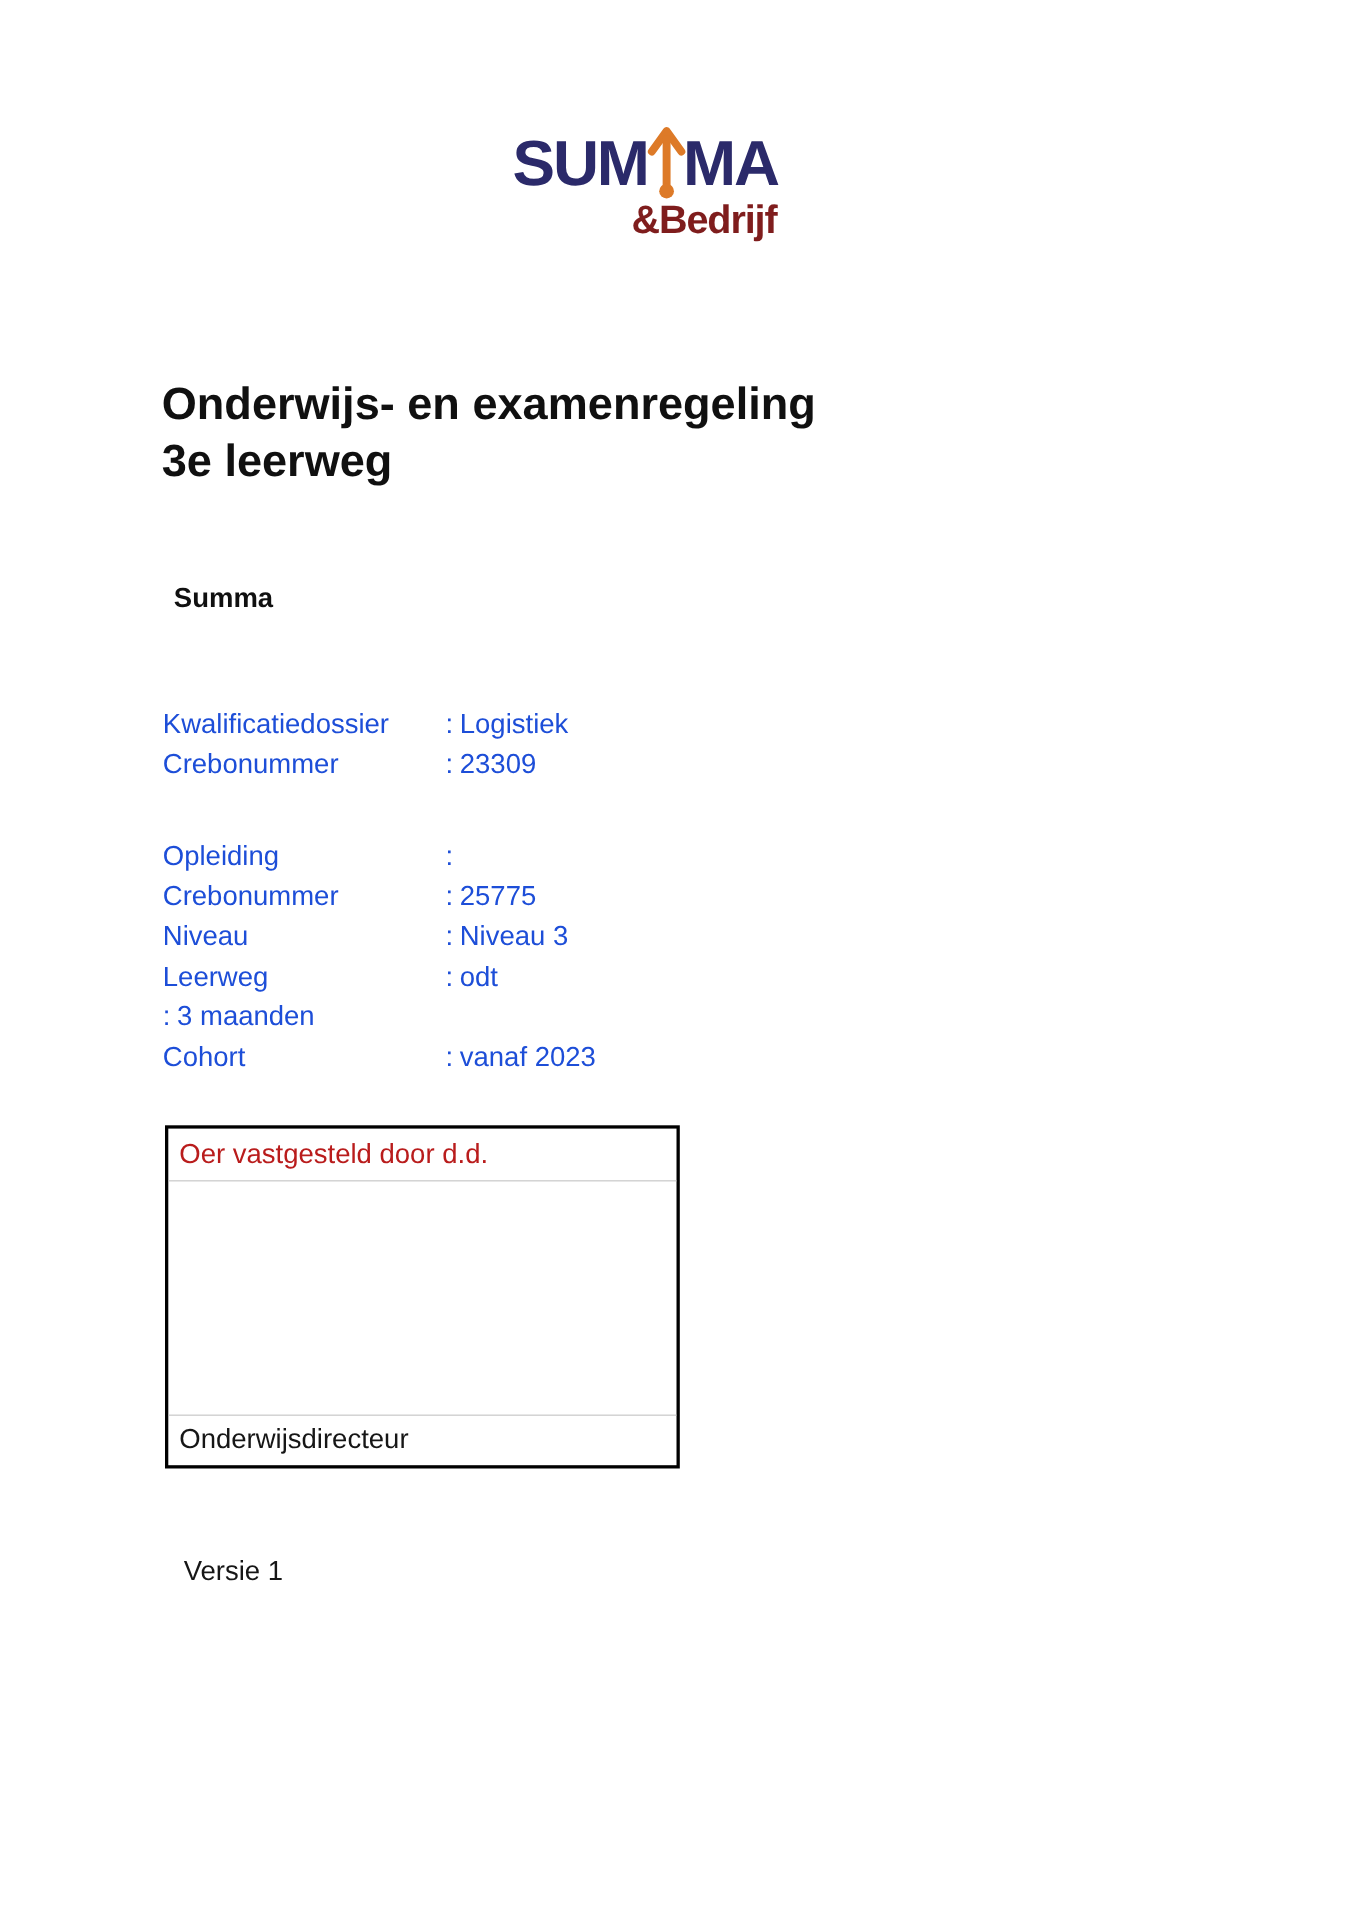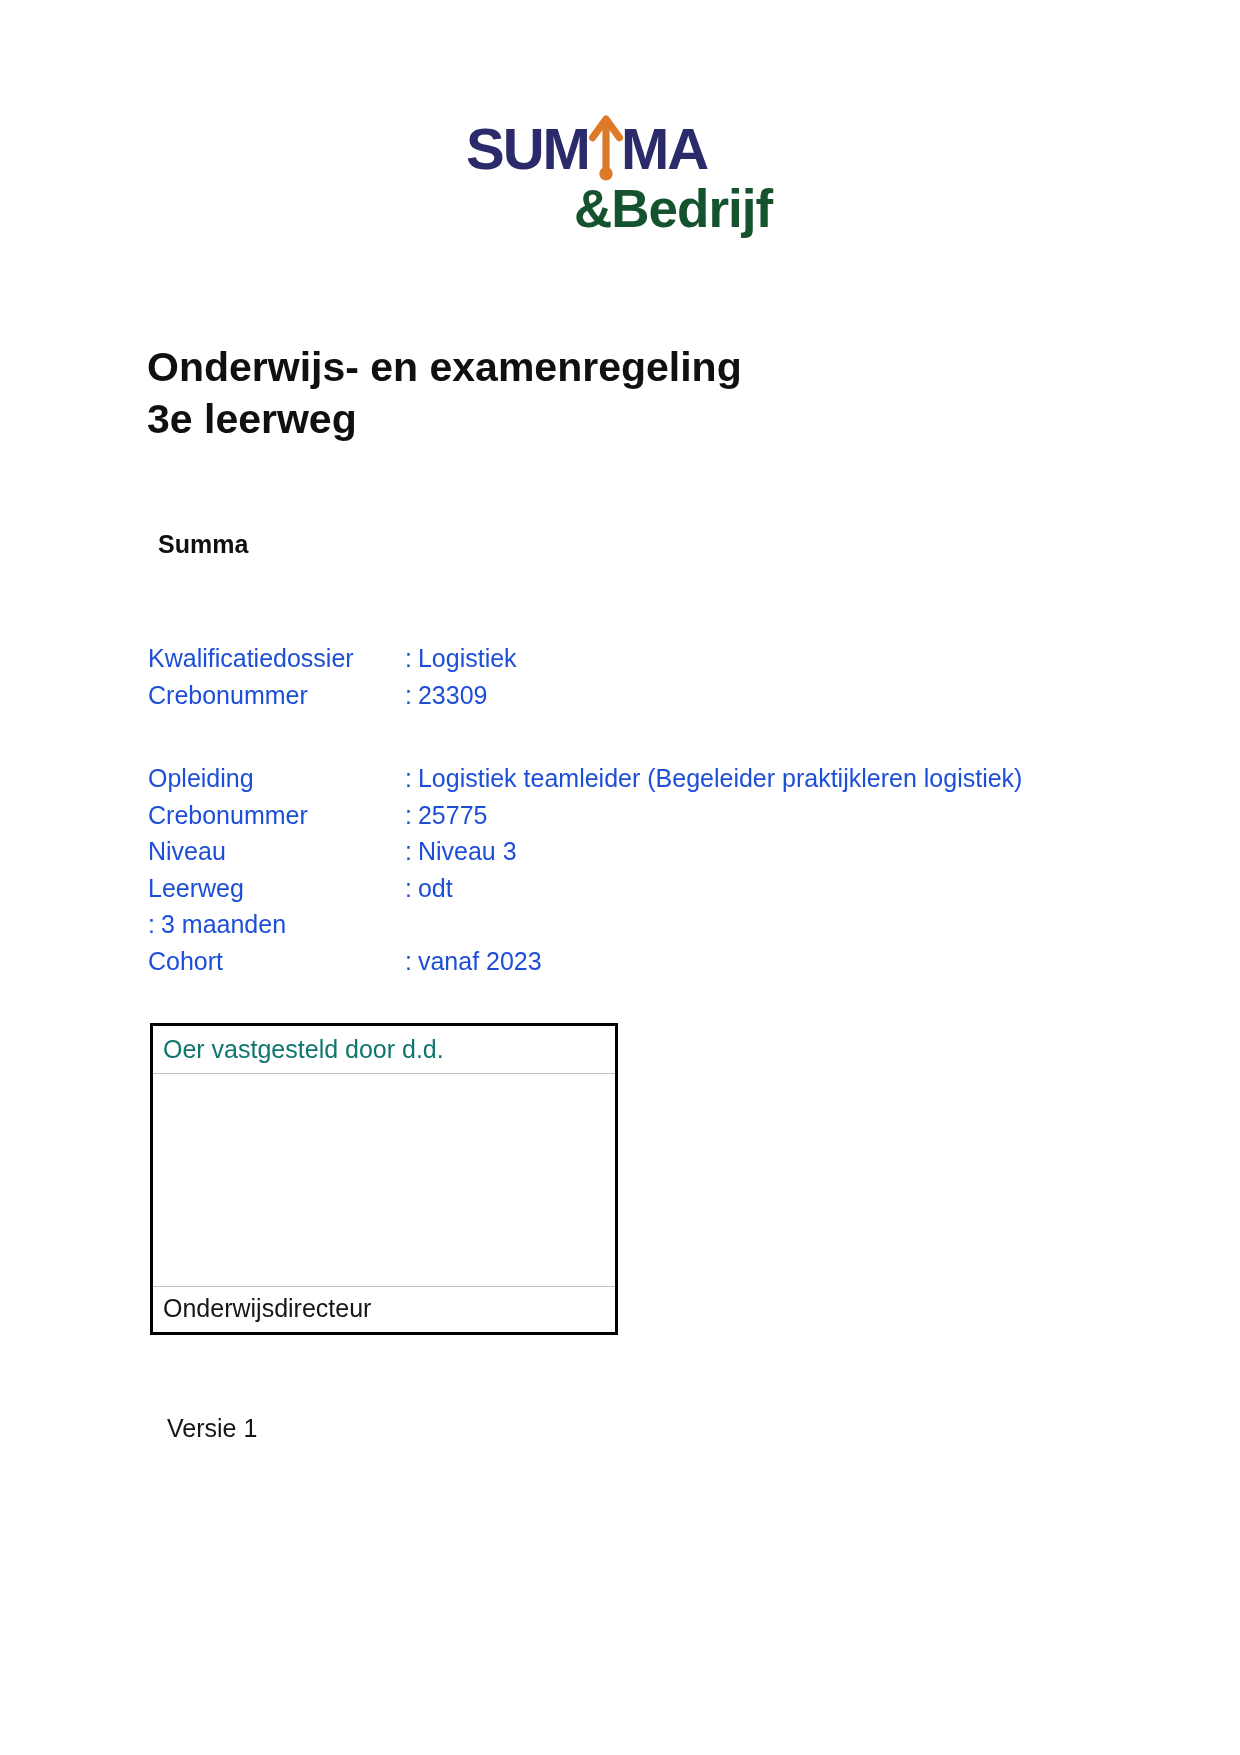--- a/index.html
+++ b/index.html
@@ -36,24 +36,24 @@
     line-height: 1.0;
     color: #2b2a6a;
   }
   .logo-arrow {
     margin: -6px -3px 0 -1px;
   }
   .logo-tagline {
     position: absolute;
     left: 108px;
     top: 62px;
-    font-size: 53px;
+    font-size: 36px;
     font-weight: 700;
     letter-spacing: -1px;
-    color: #14532d;
+    color: #7f1d1d;
     line-height: 1.0;
   }
 
   
   .doc-title {
     position: absolute;
     left: 147px;
     font-size: 41px;
     font-weight: 700;
     line-height: 1.15;
@@ -106,21 +106,21 @@
     box-sizing: border-box;
     display: flex;
     flex-direction: column;
     background: #ffffff;
   }
   .approval-header {
     height: 48px;
     box-sizing: border-box;
     border-bottom: 1px solid #c2c2c2;
     font-size: 25px;
-    color: #0f766e;
+    color: #b91c1c;
     padding: 9px 0 0 10px;
   }
   .signature-space {
     flex: 1 1 auto;
     border-bottom: 1px solid #c2c2c2;
   }
   .approval-footer {
     height: 45px;
     box-sizing: border-box;
     font-size: 25px;
@@ -172,21 +172,20 @@
       <div class="detail-row">
         <span class="detail-label">Crebonummer</span>
         <span class="detail-sep">:</span>
         <span class="detail-value">23309</span>
       </div>
     </div>
   <div class="details-group group2">
       <div class="detail-row">
         <span class="detail-label">Opleiding</span>
         <span class="detail-sep">:</span>
-        <span class="detail-value">Logistiek teamleider (Begeleider praktijkleren logistiek)</span>
       </div>
       <div class="detail-row">
         <span class="detail-label">Crebonummer</span>
         <span class="detail-sep">:</span>
         <span class="detail-value">25775</span>
       </div>
       <div class="detail-row">
         <span class="detail-label">Niveau</span>
         <span class="detail-sep">:</span>
         <span class="detail-value">Niveau 3</span>

